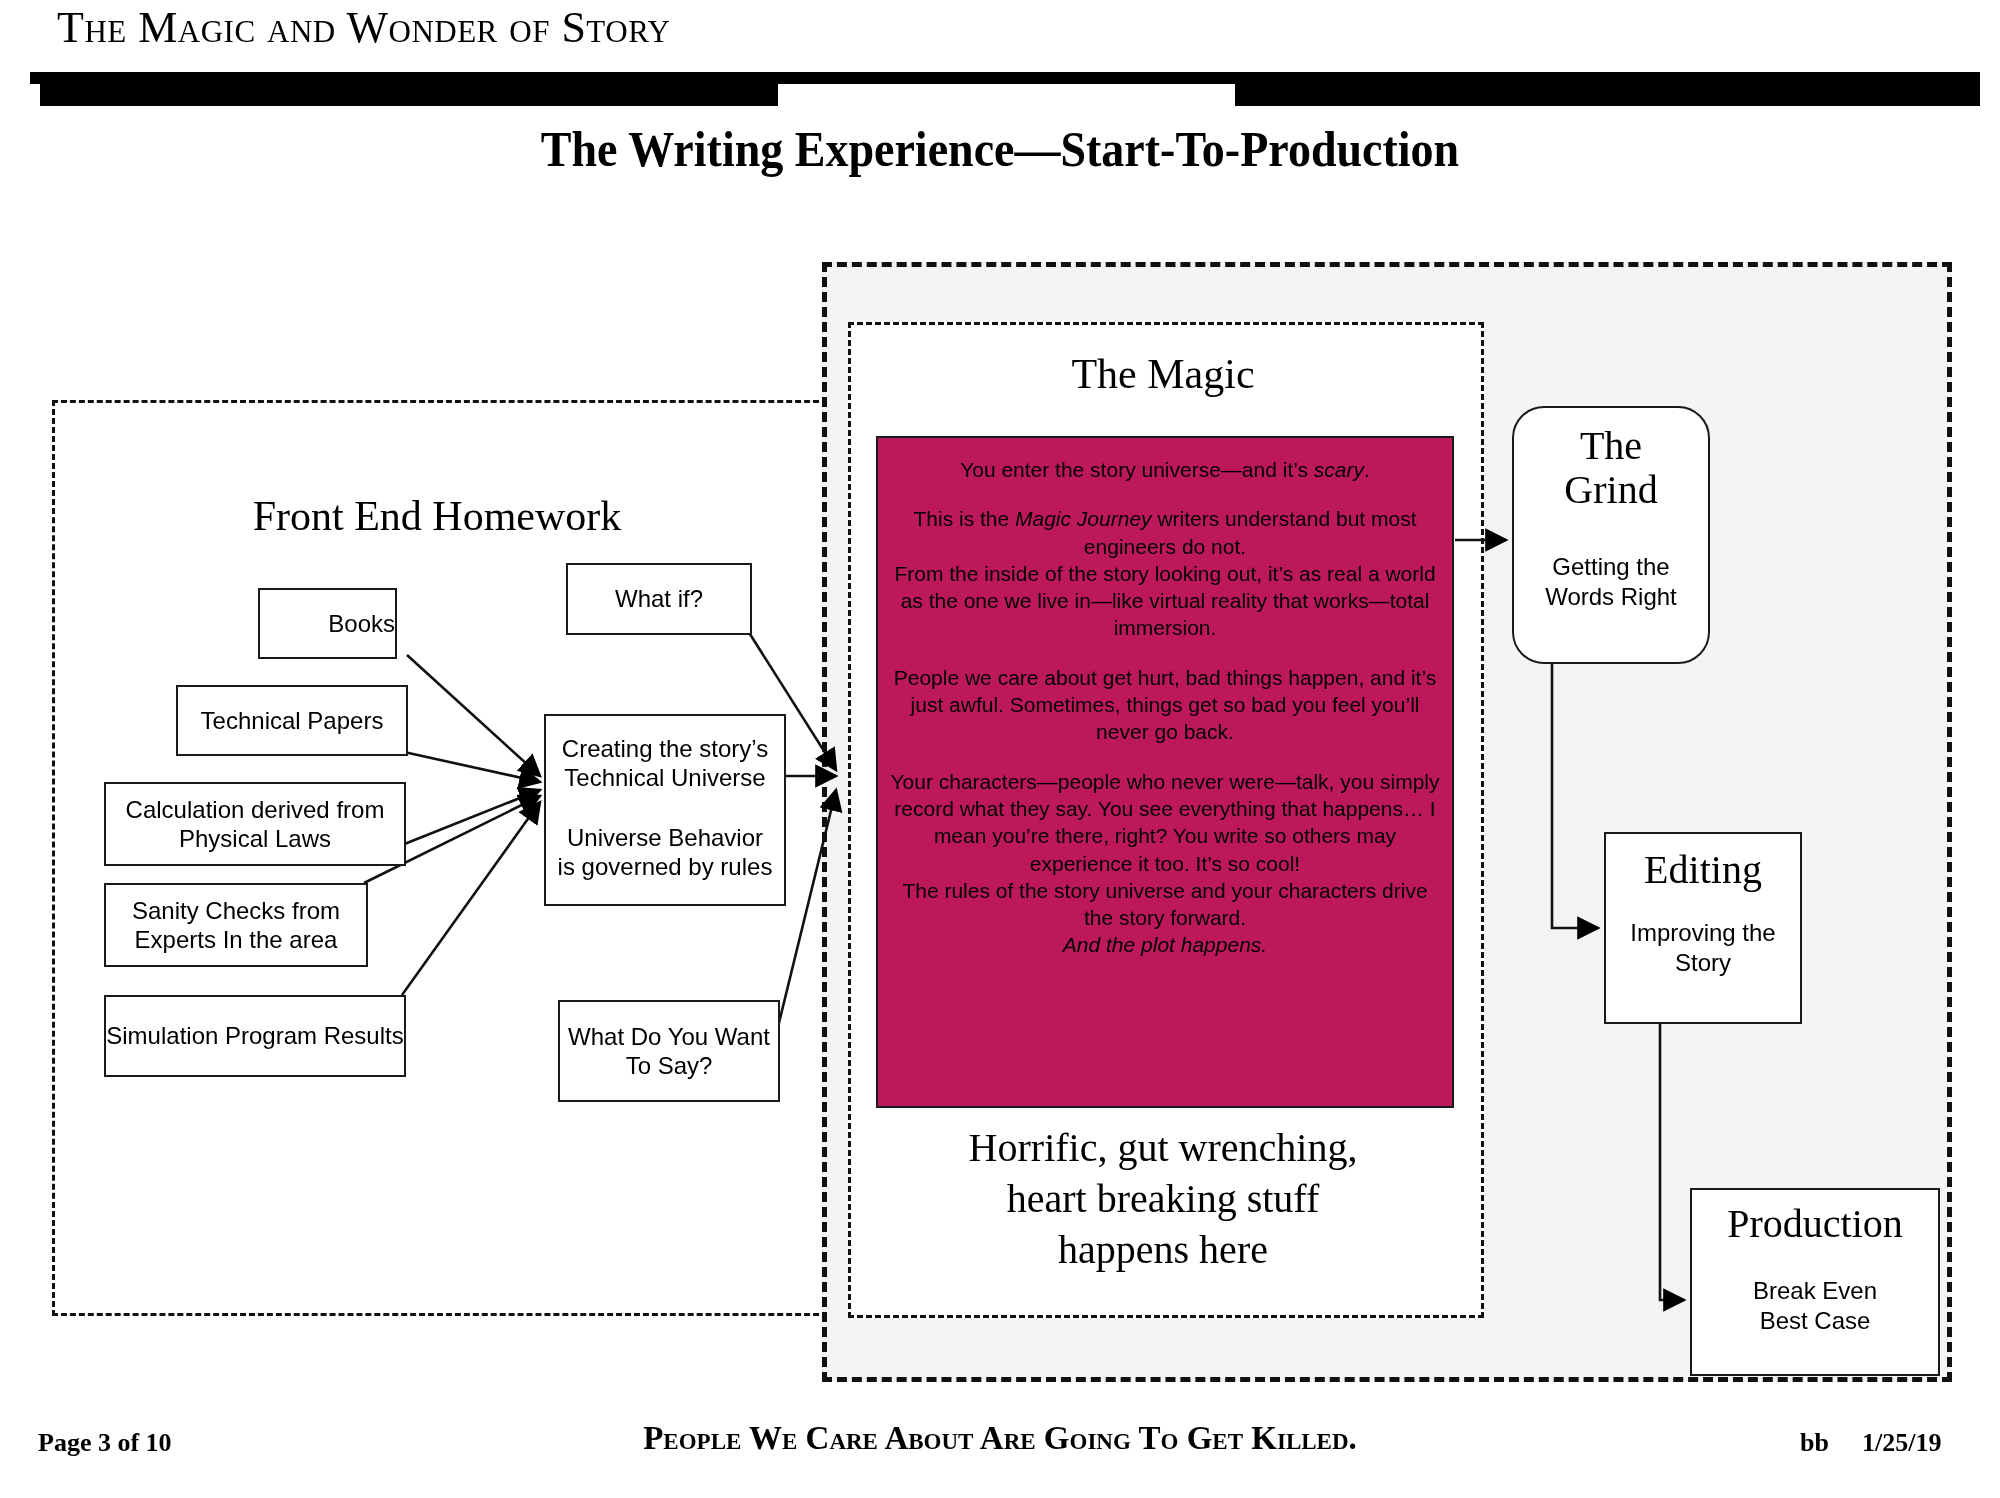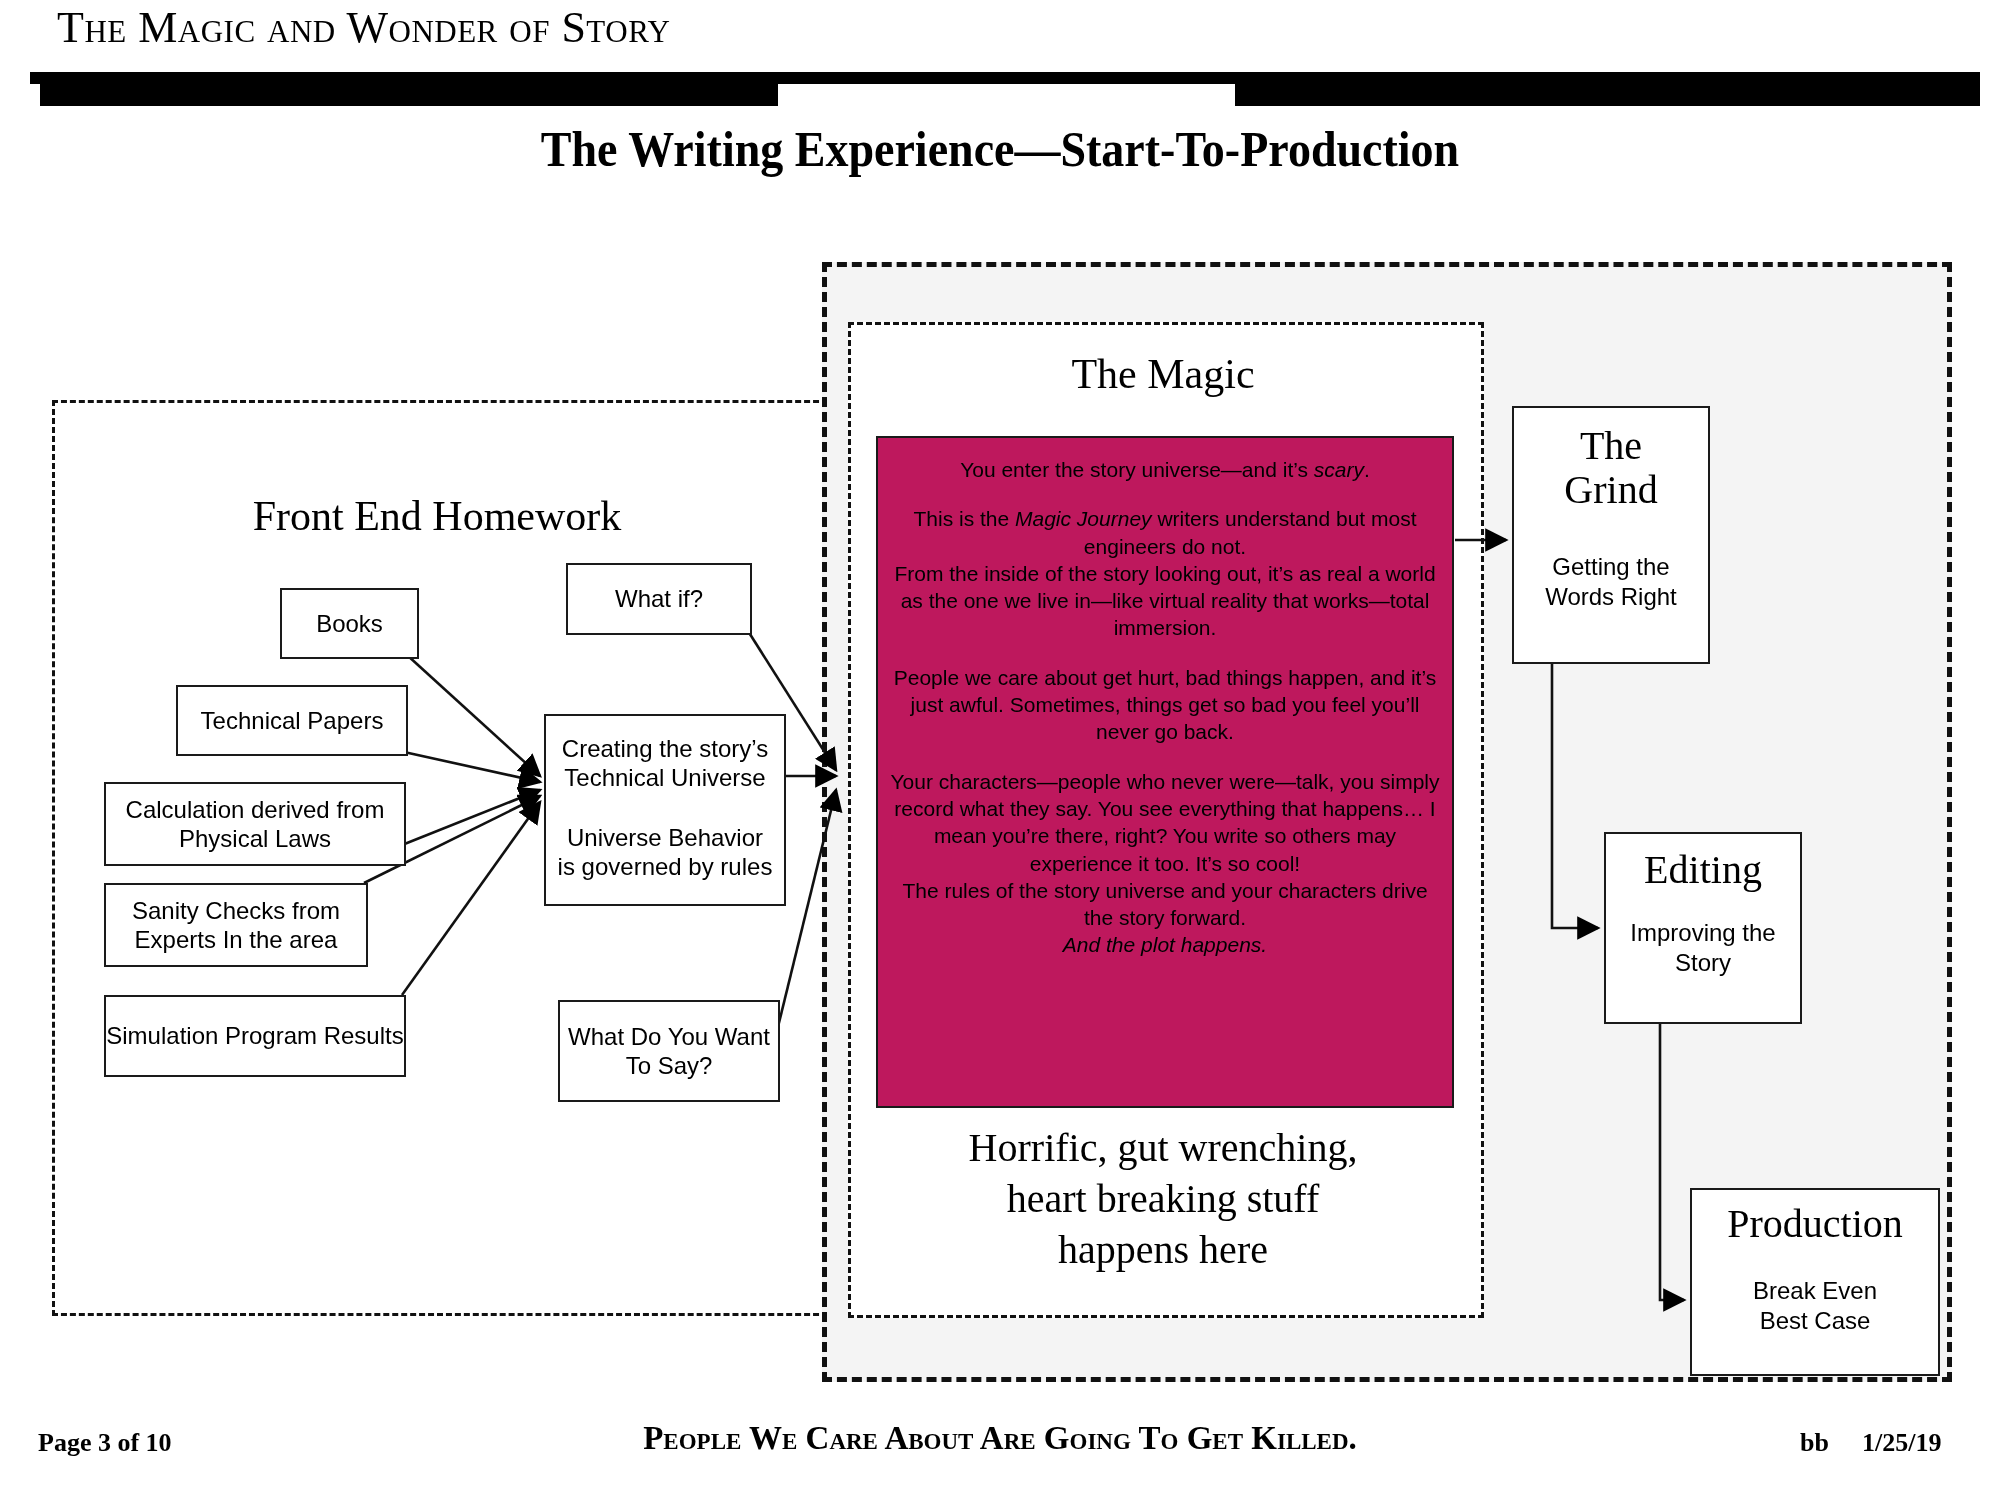--- a/index.html
+++ b/index.html
@@ -89,21 +89,21 @@
 
 <div id="slide-header-title">The Magic and Wonder of Story</div>
 <div id="header-bar-thin"></div>
 <div id="header-bar-left"></div>
 <div id="header-bar-right"></div>
 <div id="slide-title">The Writing Experience—Start-To-Production</div>
 
 <div id="front-end-region"></div>
 <div id="front-end-heading">Front End Homework</div>
 
-<div class="box" style="left:280px;top:588px;width:135px;height:67px;">
+<div class="box" style="left:258px;top:588px;width:135px;height:67px;align-items:flex-end;">
   <span>Books</span>
 </div>
 
 <div class="box" style="left:176px;top:685px;width:228px;height:67px;">
   <span>Technical Papers</span>
 </div>
 
 <div class="box" style="left:104px;top:782px;width:298px;height:80px;">
   <span style="white-space:pre-line;">Calculation derived from Physical Laws</span>
 </div>
@@ -140,21 +140,21 @@
     <p><span>You enter the story universe—and it’s </span><i>scary</i><span>.</span></p>
     <p><span>This is the </span><i>Magic Journey</i><span> writers understand but most engineers do not.</span><br><span>From the inside of the story looking out, it’s as real a world as the one we live in—like virtual reality that works—total immersion.</span></p>
     <p><span>People we care about get hurt, bad things happen, and it’s just awful. Sometimes, things get so bad you feel you’ll never go back.</span></p>
     <p><span>Your characters—people who never were—talk, you simply record what they say. You see everything that happens… I mean you’re there, right? You write so others may experience it too. It’s so cool!</span><br><span>The rules of the story universe and your characters drive the story forward.</span><br><i>And the plot happens.</i></p>
   </div>
 
 <div id="magic-footer-note" style="white-space:pre-line;">Horrific, gut wrenching,
 heart breaking stuff
 happens here</div>
 
-<div class="box" style="left:1512px;top:406px;width:198px;height:258px;justify-content:flex-start;padding-top:16px;box-sizing:border-box;">
+<div class="box" style="left:1512px;top:406px;width:198px;height:258px;justify-content:flex-start;padding-top:16px;box-sizing:border-box;border-radius:32px;">
   <span class="serif-head" style="white-space:pre-line;">The
 Grind</span>
   <span style="height:40px;"></span>
   <span class="sub" style="white-space:pre-line;">Getting the
 Words Right</span>
 </div>
 
 <div class="box" style="left:1604px;top:832px;width:198px;height:192px;justify-content:flex-start;padding-top:14px;box-sizing:border-box;">
   <span class="serif-head" style="white-space:pre-line;">Editing</span>
   <span style="height:26px;"></span>

